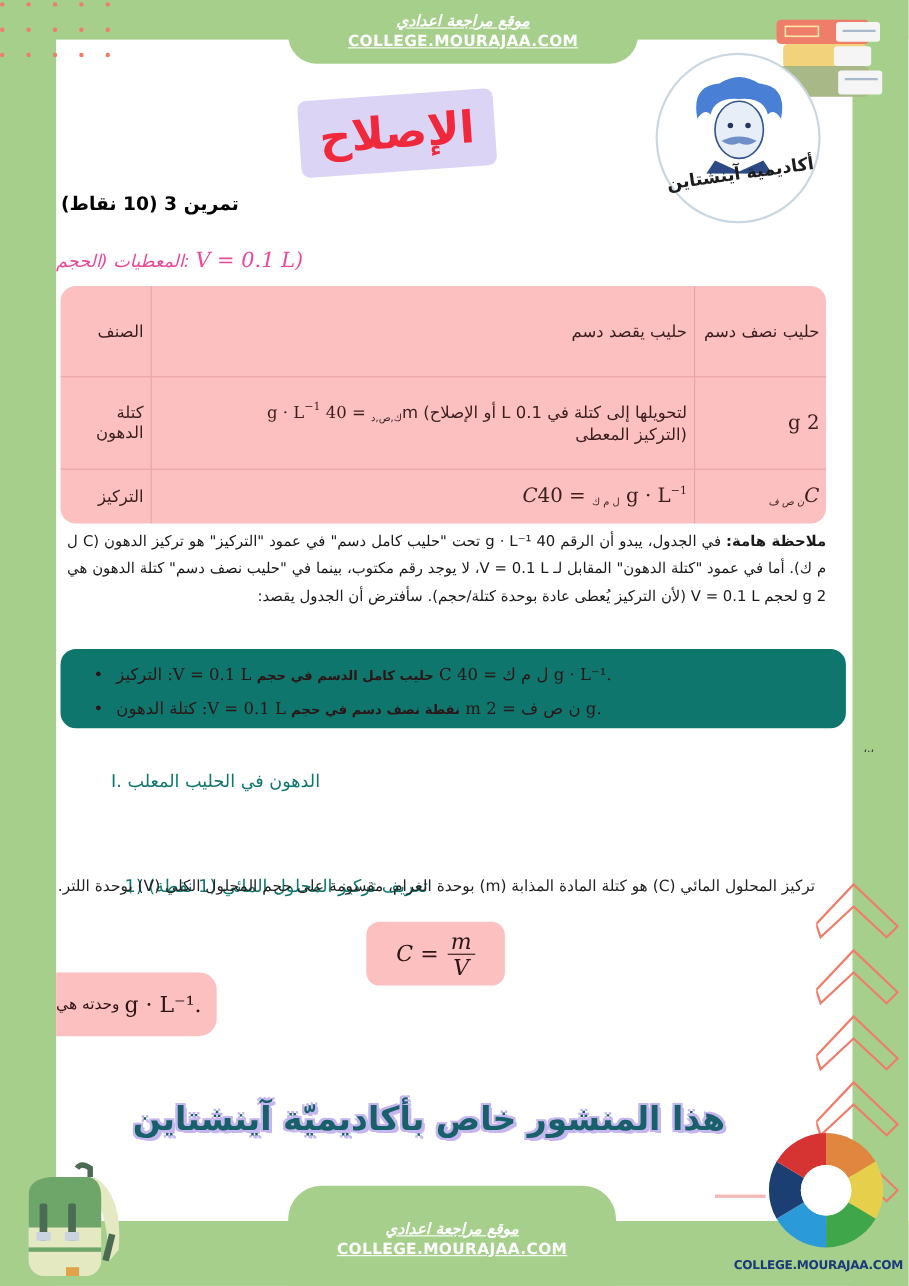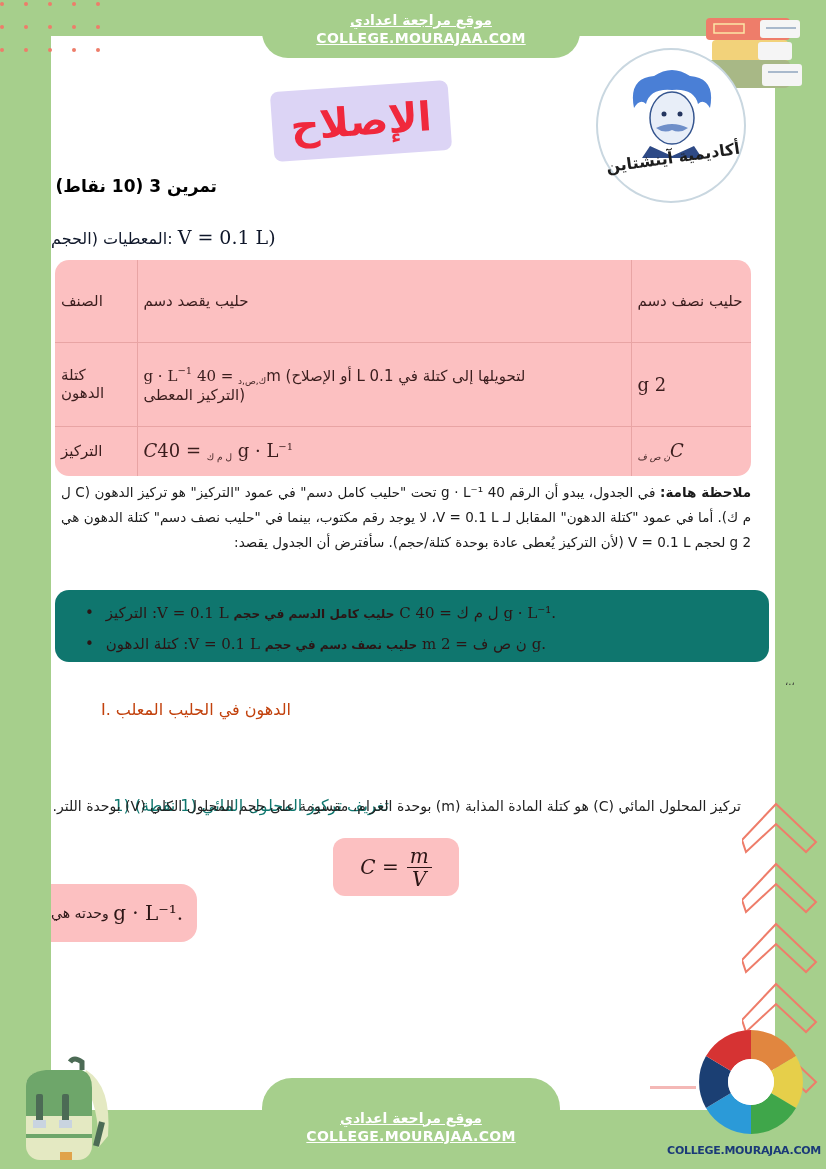--- a/index.html
+++ b/index.html
@@ -13,21 +13,21 @@
   .frame-bottom { position: absolute; left: 0; top: 1110px; width: 826px; height: 59px; background: #a6cf8c; }
   .dots { position: absolute; left: 0; top: 0; width: 120px; height: 56px; }
   .dots span { position: absolute; width: 4px; height: 4px; border-radius: 50%; background: #ee7d6a; }
 
   .site-tab-top {
     position: absolute; left: 262px; top: 0; width: 318px; height: 58px;
     background: #a6cf8c; border-radius: 0 0 26px 26px;
     display: flex; flex-direction: column; align-items: center; justify-content: center;
     color: #fff; font-family: "DejaVu Sans", sans-serif; font-weight: bold;
   }
-  .site-tab-top .ar, .site-tab-bottom .ar { font-size: 14px; text-decoration: underline; line-height: 18px; }
+  .site-tab-top .ar, .site-tab-bottom .ar { font-size: 14px; text-decoration: underline; line-height: 18px; font-style: italic; }
   .site-tab-top .en, .site-tab-bottom .en { font-size: 14px; text-decoration: underline; line-height: 18px; letter-spacing: 0.3px; }
 
   .site-tab-bottom {
     position: absolute; left: 262px; top: 1078px; width: 298px; height: 91px;
     background: #a6cf8c; border-radius: 30px 30px 0 0;
     display: flex; flex-direction: column; align-items: center; justify-content: center;
     color: #fff; font-weight: bold; padding-top: 6px;
   }
 
   
@@ -51,29 +51,29 @@
   .logo-caption {
     position: absolute; left: 598px; top: 148px; width: 150px; text-align: center;
     font-weight: bold; font-size: 16px; color: #1d1d1d; direction: rtl; transform: rotate(-8deg);
   }
 
   .books { position: absolute; left: 700px; top: 14px; width: 108px; height: 80px; }
 
   
   .content { position: absolute; left: 51px; top: 0; width: 724px; direction: rtl; }
   .ex-title { position: absolute; right: 558px; top: 176px; font-size: 17px; font-weight: bold; color: #000000; white-space: nowrap; }
-  .given { position: absolute; left: 0; top: 226px; font-size: 16px; color: #0f172a; white-space: nowrap; }
+  .given { position: absolute; left: 0; top: 226px; font-size: 16px; color: #ec4899; white-space: nowrap; font-style: italic; }
   .given .math { font-family: "DejaVu Serif", serif; font-size: 19px; }
 
   table.data {
     position: absolute; left: 4px; top: 260px; width: 696px; height: 216px;
     border-collapse: collapse; background: #fcc0c1; border-radius: 14px; overflow: hidden;
     direction: rtl; font-size: 15px; color: #3a1d1d;
   }
-  table.data td { border: 1px solid #e8a4a4; text-align: left; vertical-align: middle; padding: 4px 6px; }
+  table.data td { border: 1px solid #e8a4a4; text-align: right; vertical-align: middle; padding: 4px 6px; }
   table.data tr:first-child td { border-top: none; }
   table.data tr:last-child td { border-bottom: none; }
   table.data td:first-child { border-right: none; }
   table.data td:last-child { border-left: none; }
   .serif { font-family: "DejaVu Serif", serif; }
   .sub { font-size: 9px; vertical-align: -3px; }
   .sup { font-size: 10px; vertical-align: 7px; }
 
   .note { position: absolute; left: 10px; top: 480px; width: 690px; font-size: 13.5px; line-height: 25px; text-align: justify; color: #1a1a1a; }
   .note b { font-weight: bold; }
@@ -82,21 +82,21 @@
     position: absolute; left: 4px; top: 590px; width: 714px; height: 72px;
     background: #0f766e; border-radius: 14px; direction: ltr;
   }
   .assume-box ul { list-style: none; padding: 8px 0 0 30px; }
   .assume-box li { font-size: 15px; line-height: 30px; color: #2b1515; white-space: nowrap; }
   .assume-box li .bullet { display: inline-block; width: 16px; }
   .assume-box b { font-size: 12px; font-weight: bold; }
 
   .stray { position: absolute; left: 734px; top: 676px; font-size: 10px; color: #333; }
 
-  .sec-heading { position: absolute; right: 484px; top: 700px; font-size: 16px; color: #c2410c; white-space: nowrap; }
+  .sec-heading { position: absolute; right: 484px; top: 700px; font-size: 16px; color: #0f766e; white-space: nowrap; }
   .q-heading { position: absolute; right: 386px; top: 748px; font-size: 16px; color: #0f766e; white-space: nowrap; margin-top: 48px; }
   .def { position: absolute; left: 0; top: 792px; width: 690px; font-size: 14px; line-height: 28px; color: #222; text-align: right; }
 
   .formula {
     position: absolute; left: 282px; top: 838px; width: 126px; height: 58px;
     background: #fcc0c1; border-radius: 12px; direction: ltr;
     display: flex; align-items: center; justify-content: center;
     font-family: "DejaVu Serif", serif; font-style: italic; font-size: 20px; color: #2b1515;
   }
   .frac { display: inline-flex; flex-direction: column; align-items: center; margin-left: 8px; }
@@ -228,21 +228,21 @@
         <span class="bullet">•</span>
         <span>التركيز</span>
         <span class="serif">:V = 0.1 L</span>
         <b>حليب كامل الدسم في حجم</b>
         <span class="serif">C ل م ك = 40 g · L⁻¹.</span>
       </li>
       <li>
         <span class="bullet">•</span>
         <span>كتلة الدهون</span>
         <span class="serif">:V = 0.1 L</span>
-        <b>حليب نصف دسم في حجم</b>
+        <b>نقطة نصف دسم في حجم</b>
         <span class="serif">m ن ص ف = 2 g.</span>
       </li>
     </ul>
   </div>
   <div class="stray">،.،</div>
 
   <div class="sec-heading">الدهون في الحليب المعلب .I</div>
   <div class="q-heading">تعريف تركيز المحلول المائي (1 نقطة) (1</div>
   <div class="def">تركيز المحلول المائي (C) هو كتلة المادة المذابة (m) بوحدة الغرام، مقسومة على حجم المحلول الكلي (V) بوحدة اللتر.</div>
 
@@ -263,20 +263,21 @@
   <g fill="none" stroke="#ee7d6a" stroke-width="2">
     <path d="M0 50 L34 14 L74 52 L64 62 L34 34 L4 62Z"></path>
     <path d="M0 110 L34 74 L74 112 L64 122 L34 94 L4 122Z"></path>
     <path d="M0 170 L34 134 L74 172 L64 182 L34 154 L4 182Z"></path>
     <path d="M0 230 L34 194 L74 232 L64 242 L34 214 L4 242Z"></path>
     <path d="M0 290 L34 254 L74 292 L64 302 L34 274 L4 302Z"></path>
   </g>
 </svg>
 
 <div class="banner">
+  <div class="line">هذا المنشور خاص بأكاديميّة آينشتاين</div>
 </div>
 
 <div class="site-tab-bottom">
   <div class="ar">موقع مراجعة اعدادي</div>
   <div class="en">COLLEGE.MOURAJAA.COM</div>
 </div>
 
 <svg class="backpack" viewBox="0 0 100 108">
   <path d="M58 6 Q62 0 70 6 L70 14" fill="none" stroke="#4c6b55" stroke-width="5"></path>
   <path d="M74 14 Q100 30 96 80 L86 92 Q88 50 70 24Z" fill="#e4e9c2"></path>

